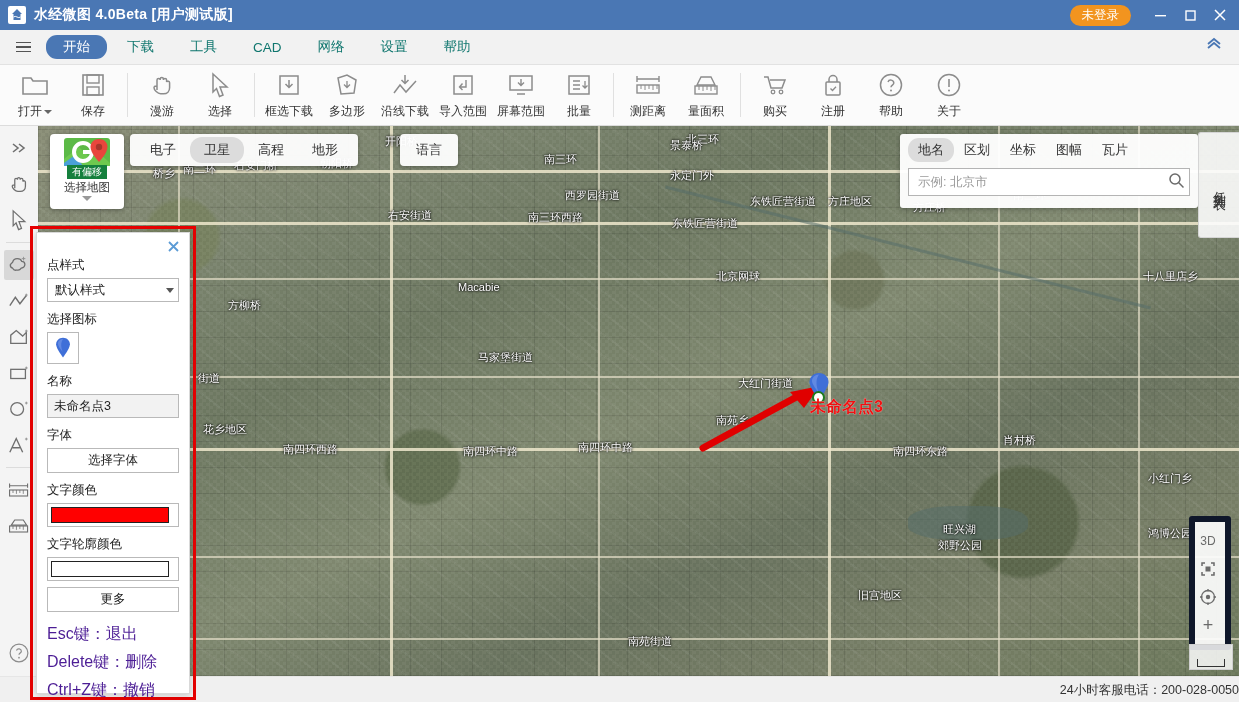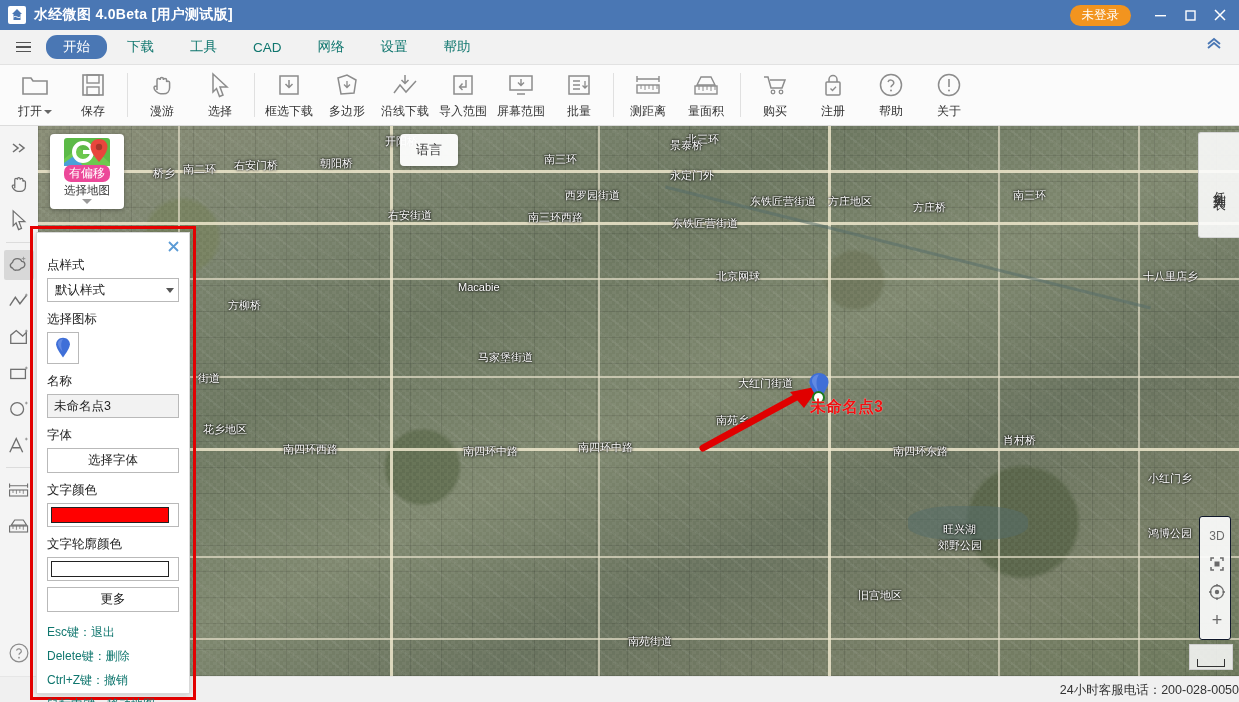--- a/index.html
+++ b/index.html
@@ -96,21 +96,21 @@
   .water{position:absolute;background:rgba(86,110,105,.55);}
   .maplabel{position:absolute;color:#fff;font-size:11px;text-shadow:0 0 2px #000,0 0 3px #000;
      white-space:nowrap;}
   
   .map-select{
     position:absolute;left:12px;top:8px;width:74px;height:72px;background:#fff;
     border-radius:4px;box-shadow:0 1px 4px rgba(0,0,0,.35);display:flex;flex-direction:column;
     align-items:center;padding-top:3px;
   }
   .ms-logo{width:52px;height:32px;position:relative;}
-  .ms-badge{background:#ec4899;color:#fff;font-size:12px;border-radius:7px;padding:0 5px;
+  .ms-badge{background:#15803d;color:#fff;font-size:10px;border-radius:0;padding:0 5px;
      margin-top:-4px;position:relative;z-index:2;}
   .ms-label{font-size:11.5px;color:#333;margin-top:1px;font-family:Liberation Mono, monospace;}
   .ms-caret{width:0;height:0;border-left:5px solid transparent;border-right:5px solid transparent;
      border-top:5px solid #999;margin-top:1px;}
   .layer-tabs{
     position:absolute;left:92px;top:8px;height:32px;background:rgba(255,255,255,.95);
     border-radius:4px;box-shadow:0 1px 4px rgba(0,0,0,.3);display:flex;align-items:center;padding:0 6px;
   }
   .layer-tabs .lt{padding:4px 14px;font-size:13px;color:#333;border-radius:12px;white-space:nowrap;}
   .layer-tabs .lt.active{background:#dcdcdc;}
@@ -135,22 +135,22 @@
   
   .tasklist{
     position:absolute;right:0;top:6px;width:40px;height:104px;background:rgba(252,252,252,.9);
     border:1px solid #d5d5d5;border-right:none;border-radius:3px 0 0 3px;
     display:flex;align-items:center;justify-content:center;
   }
   .tasklist span{writing-mode:vertical-rl;font-size:13px;color:#333;letter-spacing:2px;}
   
   .map-ctl{
     position:absolute;right:8px;top:390px;width:30px;background:rgba(252,252,252,.93);
-    border:1px solid #0f172a;border-radius:3px;display:flex;flex-direction:column;
-    align-items:flex-end;padding:5px 0;
+    border:6px solid #0f172a;border-radius:3px;display:flex;flex-direction:column;
+    align-items:flex-start;padding:5px 0;
   }
   .map-ctl .mc{width:26px;height:28px;display:flex;align-items:center;justify-content:center;
      font-size:12px;color:#6a6a6a;}
   .scalebar{position:absolute;right:6px;bottom:6px;width:42px;height:22px;
      background:rgba(252,252,252,.85);border:1px solid #cfcfcf;display:flex;
      align-items:flex-end;justify-content:center;padding-bottom:2px;}
   .scalebar i{display:block;border-left:1px solid #333;border-right:1px solid #333;
      border-bottom:1px solid #333;width:26px;height:7px;}
   
   .marker{position:absolute;left:770px;top:246px;}
@@ -193,21 +193,21 @@
     padding:0 6px;font-size:12.5px;color:#222;
   }
   .btn{
     height:23px;border:1px solid #b9b9b9;background:#fff;display:flex;align-items:center;
     justify-content:center;font-size:12.5px;color:#222;
   }
   .swatchrow{height:22px;border:1px solid #b9b9b9;background:#fff;display:flex;align-items:center;
      padding:0 4px 0 3px;}
   .swatch{flex:1;height:14px;border:1px solid #222;margin-right:5px;}
   .hints{margin-top:12px;}
-  .hints div{font-size:12px;color:#0f766e;margin-bottom:7px;}
+  .hints div{font-size:16px;color:#4c1d95;margin-bottom:7px;}
   .pin-svg{display:block;}
 </style>
 </head>
 <body>
 
 <div class="titlebar">
   <div class="app-icon">
     <svg width="14" height="14" viewBox="0 0 14 14">
         <path d="M7 1 L12 6 H10.5 V12 H3.5 V6 H2 Z" fill="#4a77b4"></path>
         <path d="M3.5 9 q1.8 -1.2 3.5 0 q1.8 1.2 3.5 0" stroke="#fff" stroke-width="1" fill="none"></path>
@@ -612,22 +612,46 @@
           <rect x="22" y="13" width="12" height="4" fill="#fff"></rect>
           <path d="M38 2 C33 2 29.5 5.5 29.5 10 C29.5 16 38 25 38 25 C38 25 46.5 16 46.5 10 C46.5 5.5 43 2 38 2 Z" fill="#e8453c"></path>
           <circle cx="38" cy="10" r="3.2" fill="#a8342c"></circle>
         </svg>
       </div>
       <div class="ms-badge">有偏移</div>
       <div class="ms-label">选择地图</div>
       <div class="ms-caret"></div>
     </div>
 
+    <div class="layer-tabs">
+      <div class="lt">电子</div>
+      <div class="lt active">卫星</div>
+      <div class="lt">高程</div>
+      <div class="lt">地形</div>
+    </div>
     <div class="lang-box">语言</div>
 
+    <div class="search-panel">
+      <div class="sp-tabs">
+        <div class="st active">地名</div>
+        <div class="st">区划</div>
+        <div class="st">坐标</div>
+        <div class="st">图幅</div>
+        <div class="st">瓦片</div>
+      </div>
+      <div class="sp-input-wrap">
+        <input class="sp-input" placeholder="示例: 北京市" style="">
+        <span>
+          <svg width="17" height="17" viewBox="0 0 17 17">
+              <circle cx="7" cy="7" r="5" fill="none" stroke="#6a6a6a" stroke-width="1.5"></circle>
+              <path d="M10.8 10.8 L15.5 15.5" stroke="#6a6a6a" stroke-width="1.5"></path>
+            </svg>
+        </span>
+      </div>
+    </div>
 
     <div class="tasklist">
       <span>任务列表</span>
     </div>
 
     <div class="map-ctl">
       <div class="mc">3D</div>
       <div class="mc">
         <svg width="16" height="16" viewBox="0 0 16 16">
             <path d="M2 5 V2 h3 M11 2 h3 v3 M14 11 v3 h-3 M5 14 H2 v-3" stroke="#6a6a6a" stroke-width="1.5" fill="none"></path>

